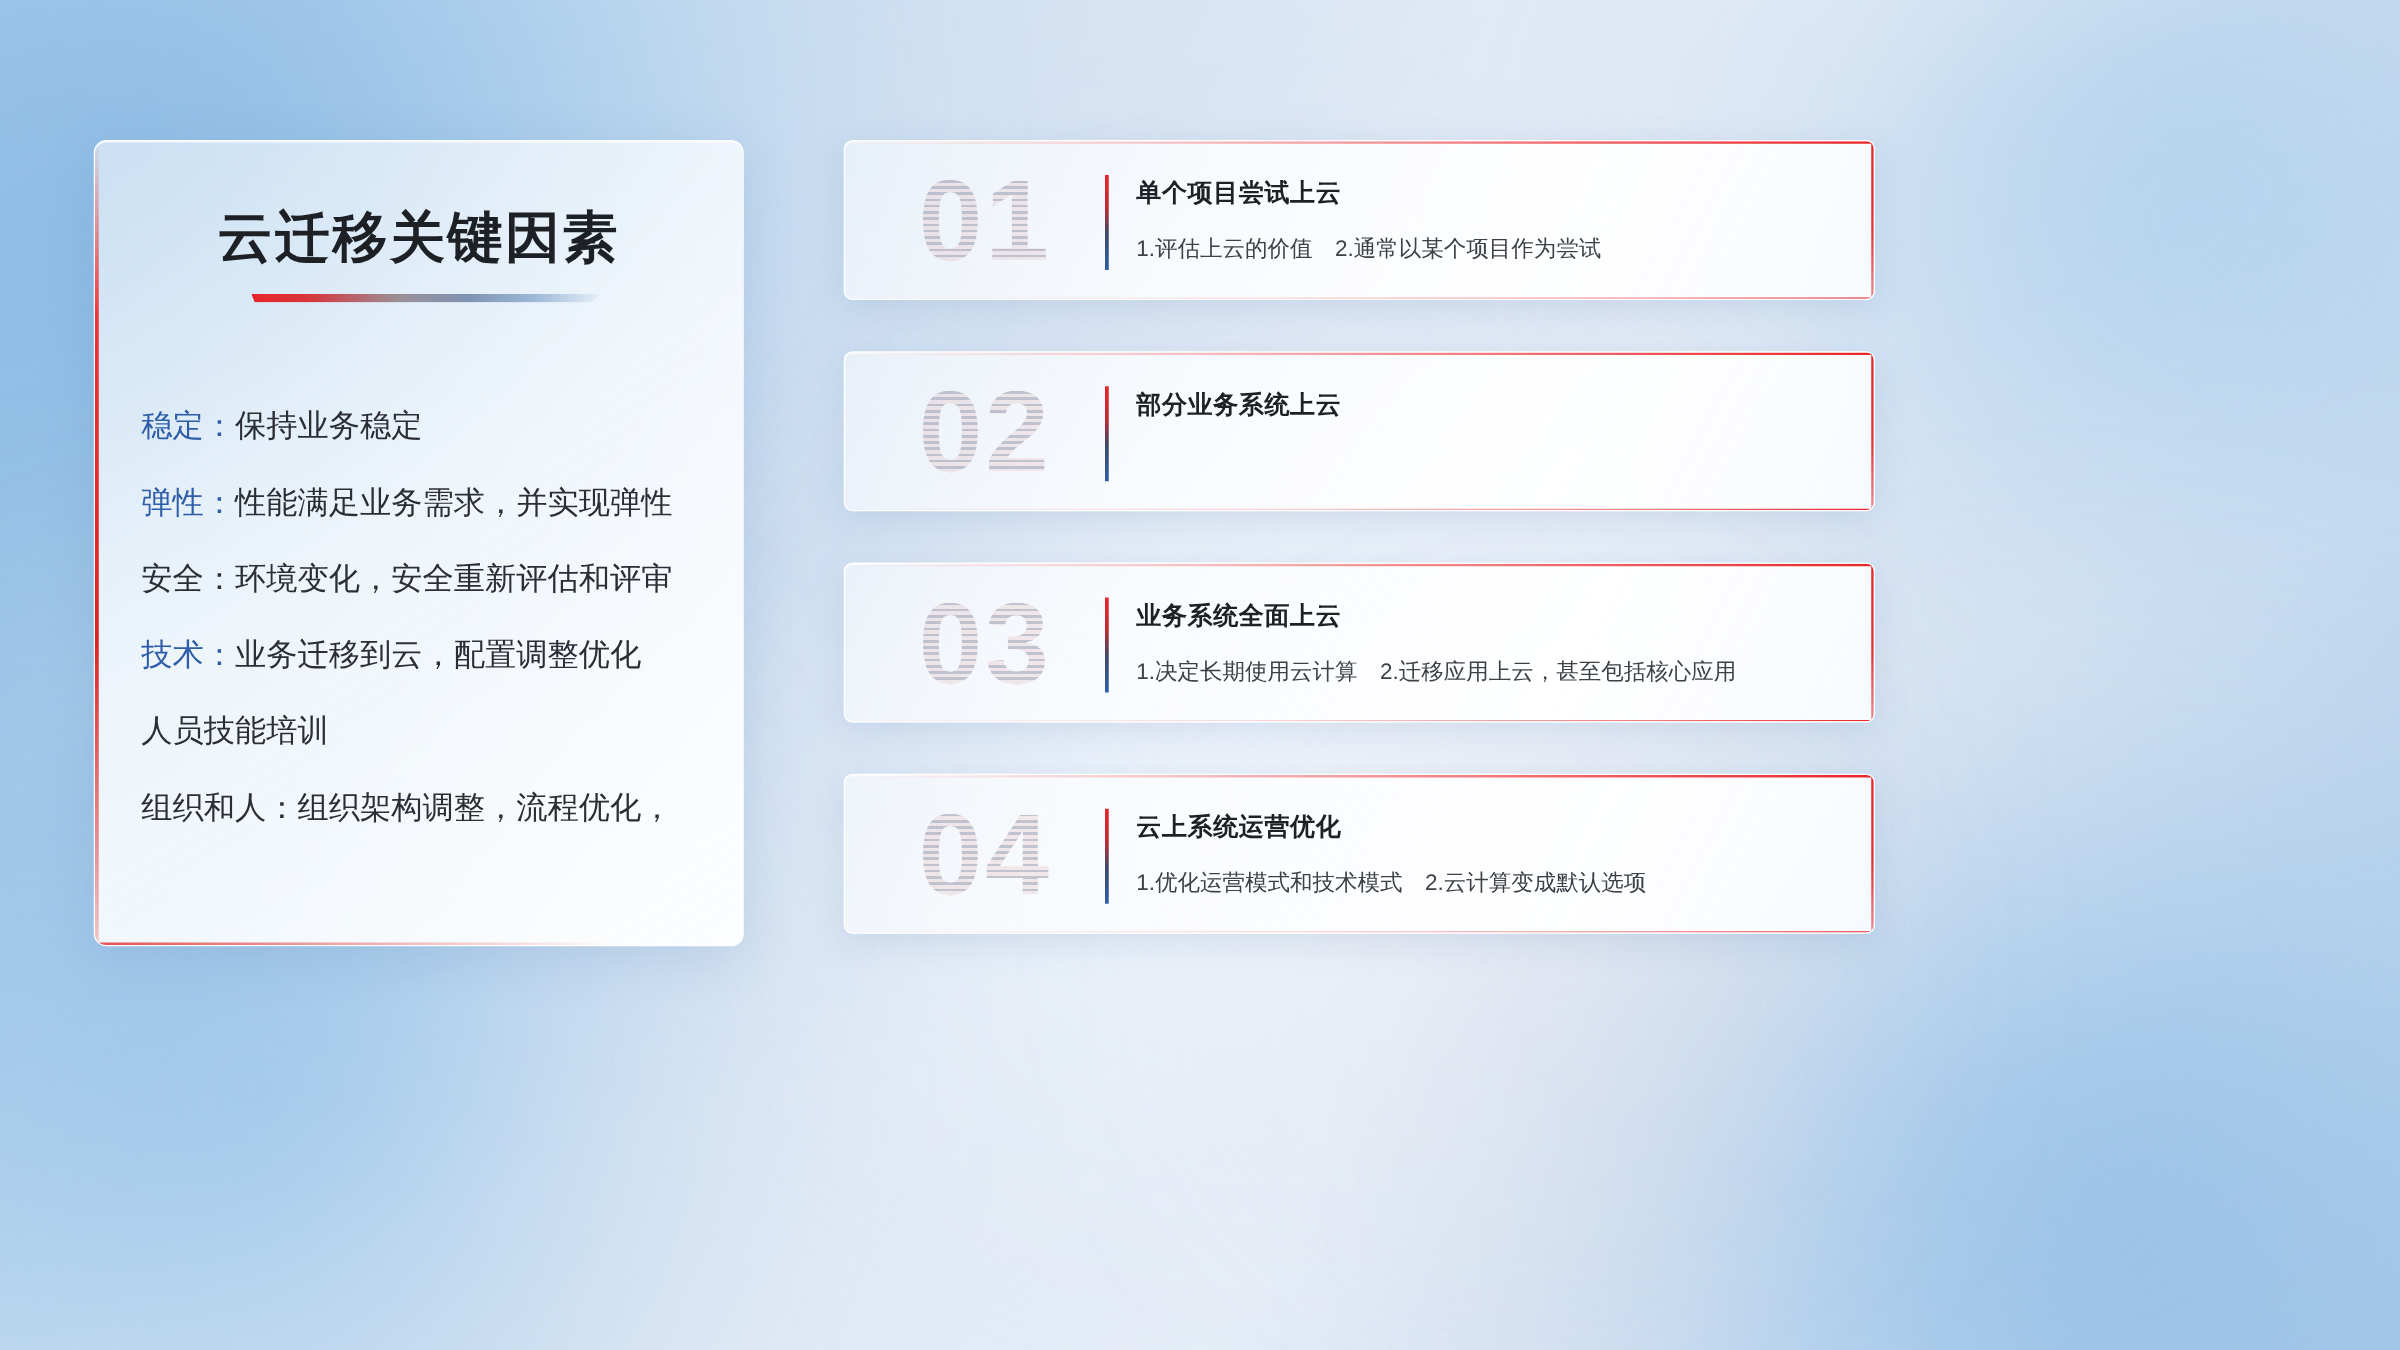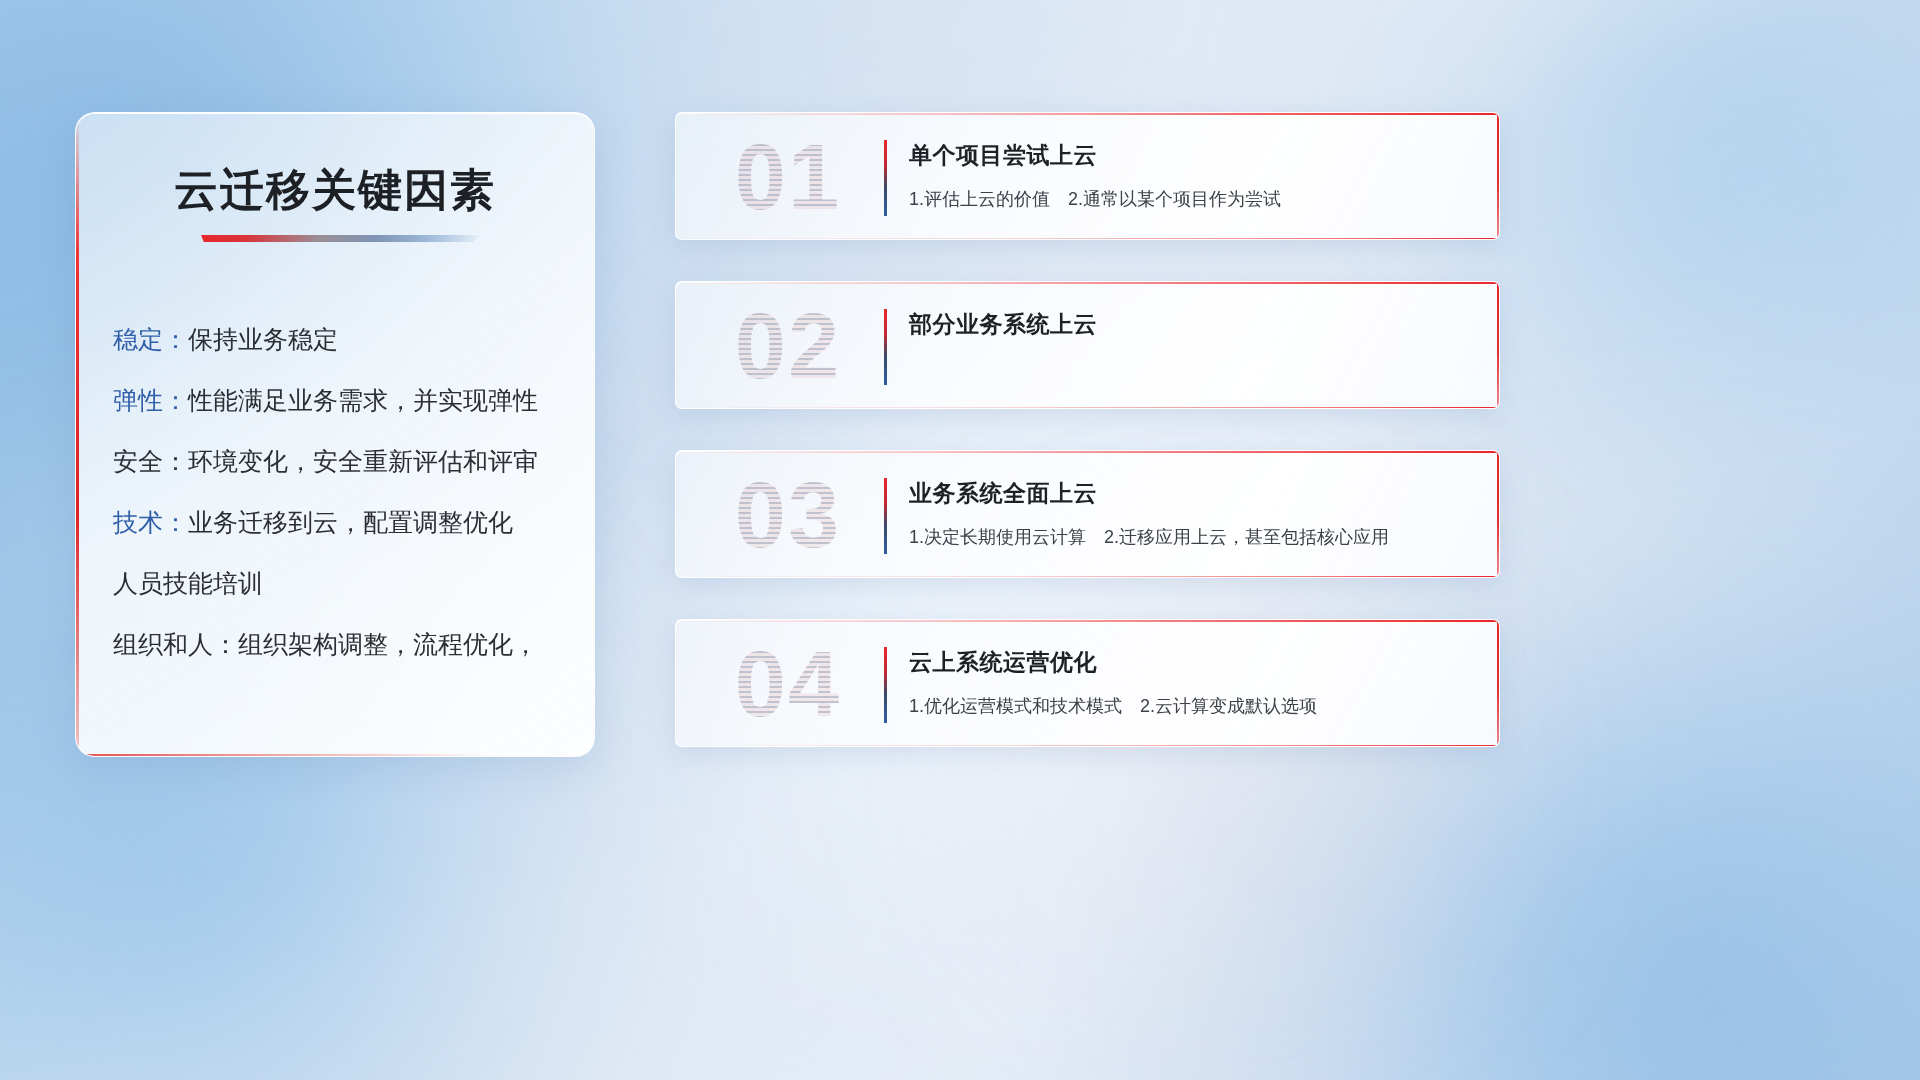--- a/index.html
+++ b/index.html
@@ -42,27 +42,26 @@
     position:absolute; inset:0;
     background:linear-gradient(160deg, rgba(255,255,255,.30) 0%, rgba(255,255,255,0) 38%, rgba(255,255,255,.16) 62%, rgba(255,255,255,0) 100%);
   }
 
   
   #stage{ position:absolute; inset:0; z-index:2; }
 
   
   #left-panel{
     position:absolute; left:75px; top:112px; width:520px; height:645px;
-    border-radius:20px;
+    border-radius:10px;
     background:linear-gradient(150deg, rgba(255,255,255,.52) 0%, rgba(255,255,255,.80) 45%, rgba(255,255,255,.94) 100%);
     border:1px solid rgba(255,255,255,.85);
     box-shadow:0 10px 40px rgba(90,130,175,.18), inset 0 1px 0 rgba(255,255,255,.9);
     backdrop-filter:blur(6px);
     overflow:hidden;
-    font-family:Liberation Mono, monospace;
   }
   #left-panel::before{
     content:""; position:absolute; left:0; top:0; bottom:0; width:3px;
     background:linear-gradient(180deg, rgba(226,64,64,0) 0%, #e33 22%, #d22 62%, rgba(226,51,51,.25) 100%);
   }
   #left-panel::after{
     content:""; position:absolute; right:0; left:0; bottom:0; height:2px;
     background:linear-gradient(90deg, rgba(226,51,51,.85) 0%, rgba(226,51,51,.45) 35%, rgba(226,51,51,0) 80%);
   }
   .panel-title{
@@ -136,21 +135,21 @@
     color:rgba(197,70,70,.10);
     user-select:none;
   }
 
   .card-divider{
     position:absolute; left:208px; top:27px; width:2.5px; height:76px;
     background:linear-gradient(180deg, #e8262b 0%, #c02a33 34%, #3a4a66 62%, #2f5ea8 100%);
   }
   .card-body{ position:absolute; left:233px; top:22px; right:28px; }
   .card-title{
-    font-size:23px; font-weight:bold; color:#1d2024; letter-spacing:.5px;
+    font-size:20px; font-weight:bold; color:#1d2024; letter-spacing:.5px;
     line-height:40px;
   }
   .card-desc{
     margin-top:11px; font-size:18px; color:#3c4148; line-height:26px;
     white-space:pre;
   }
 </style>
 </head>
 <body>
 

